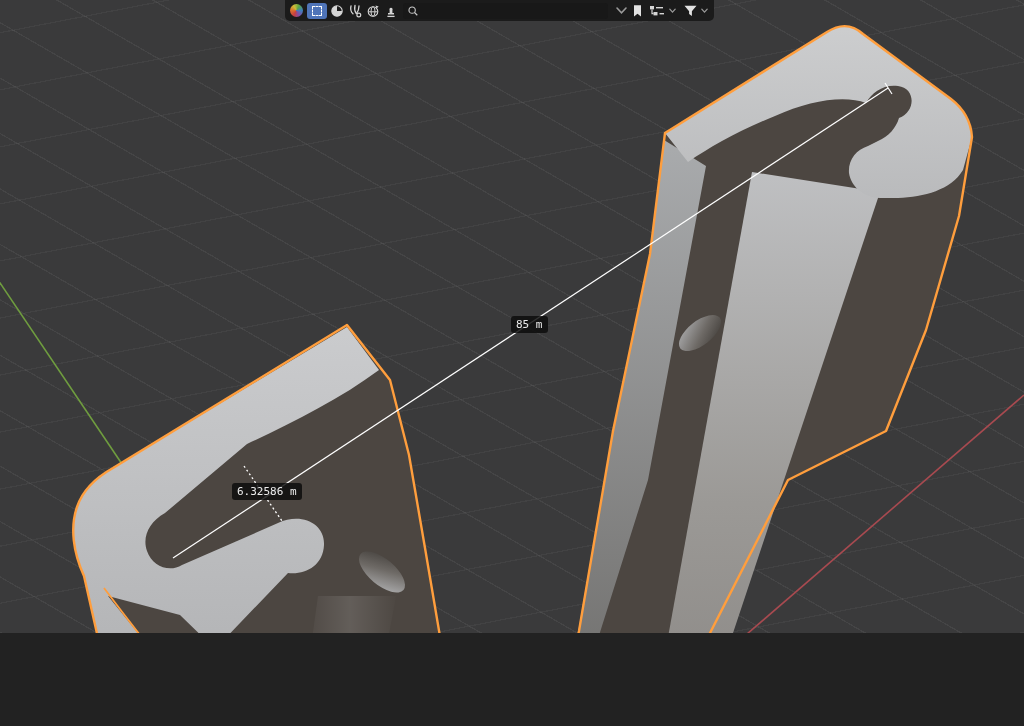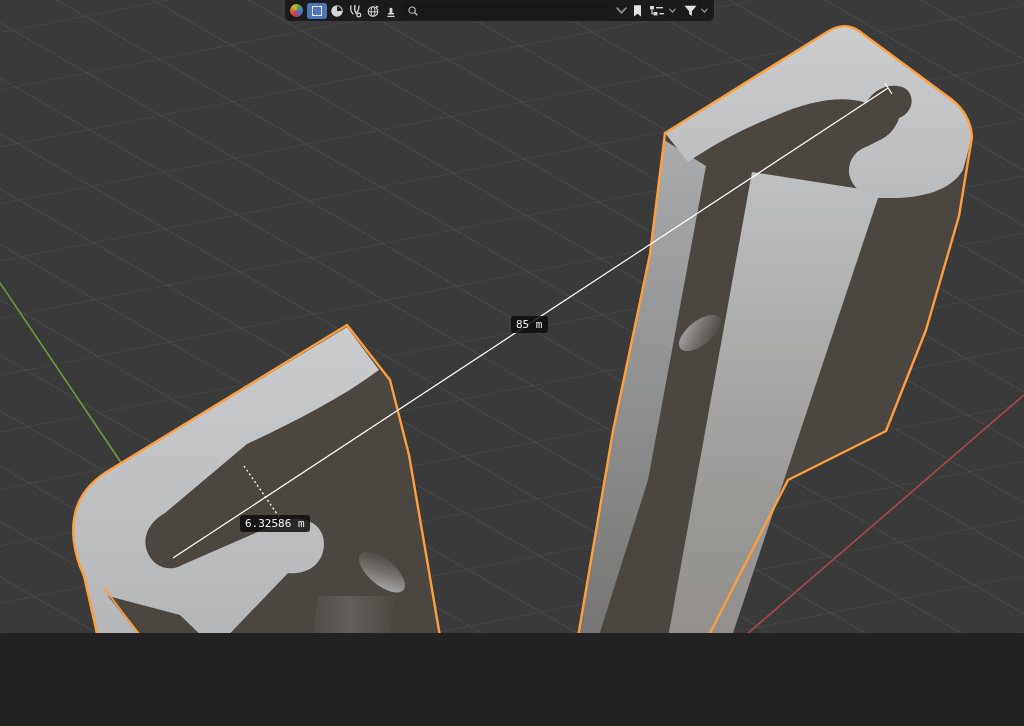--- a/index.html
+++ b/index.html
@@ -148,21 +148,21 @@
     </g>
 
     <g>
       <line x1="173" y1="558" x2="888" y2="88" stroke="#ffffff" stroke-width="1.2"></line>
       <line x1="885" y1="83" x2="892" y2="94" stroke="#ffffff" stroke-width="1.2"></line>
       <line x1="244" y1="466" x2="282" y2="521" stroke="#ffffff" stroke-width="1.3" stroke-dasharray="2,2.6"></line>
     </g>
   </svg>
 
   <div class="mlabel" style="left:511px;top:316px;">85 m</div>
-  <div class="mlabel" style="left:240px;top:483px;margin-top:32px;">6.32586 m</div>
+  <div class="mlabel" style="left:232px;top:483px;">6.32586 m</div>
 
   <div id="toolbar">
 
     <div class="mode-ball"></div>
 
     <div class="tool-active">
       <div class="dash-square"></div>
     </div>
 
     <div class="tb-ico">

